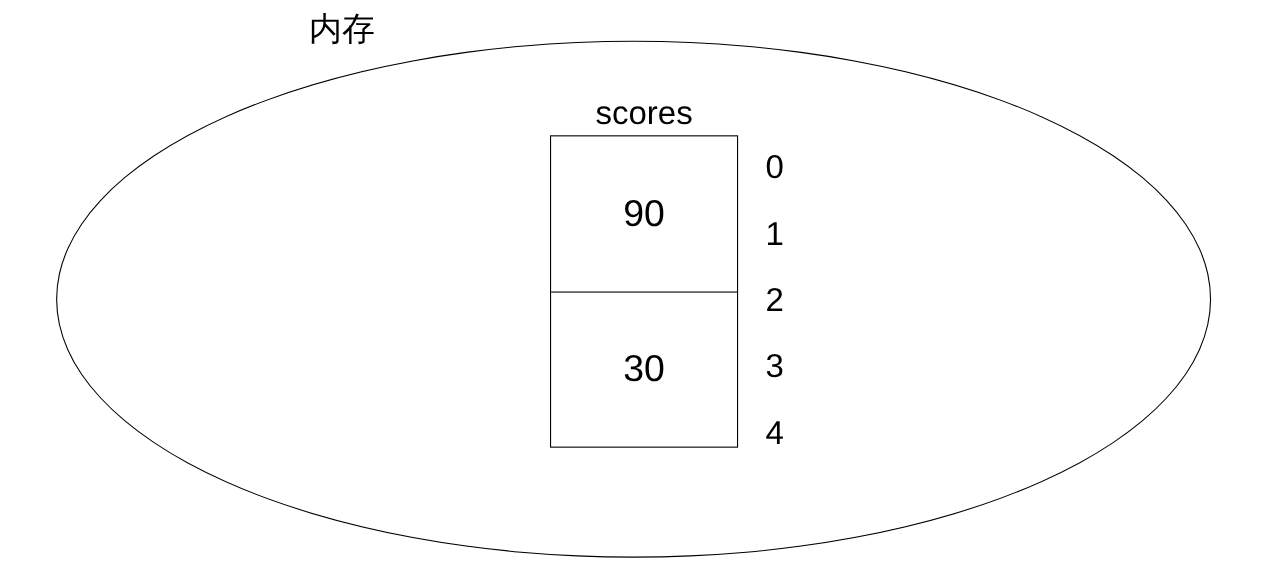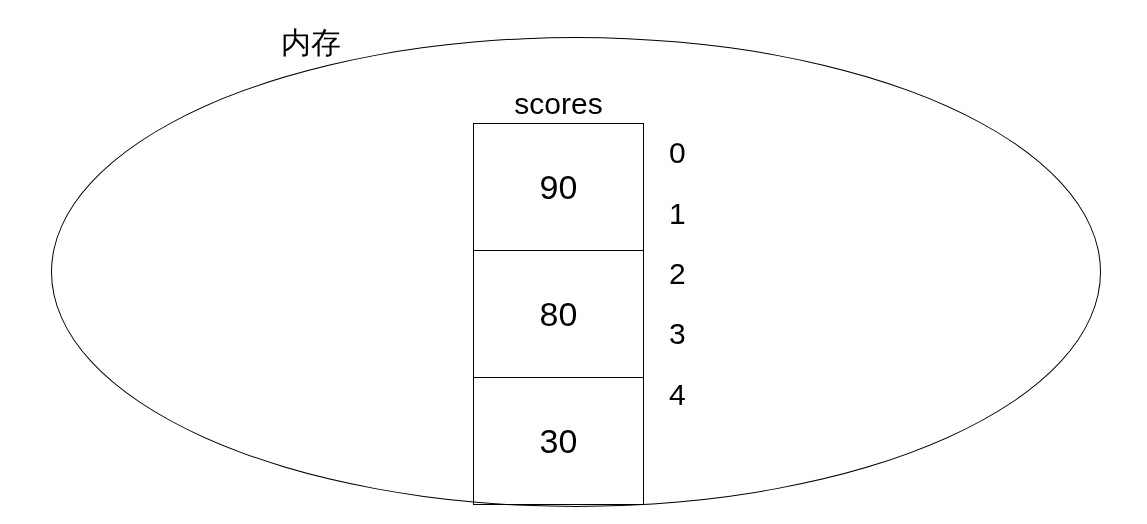--- a/index.html
+++ b/index.html
@@ -31,43 +31,42 @@
     border-radius: 50%;
     background: transparent;
   }
   .memory-label {
     position: absolute;
     left: 281px;
     top: 10px;
     font-size: 30px;
     line-height: 34px;
     white-space: nowrap;
-    margin-top: 16px;
   }
   .array-group {
     position: absolute;
-    left: 473px;
+    left: 500px;
     top: 84px;
   }
   .array-title {
     width: 171px;
     height: 39px;
     line-height: 39px;
     text-align: center;
     font-size: 30px;
   }
   .array-body {
     display: flex;
     flex-direction: row;
     align-items: stretch;
   }
   .array-cells {
     box-sizing: border-box;
     width: 171px;
-    height: 382px;
+    height: 284px;
     border: 1px solid #000000;
     display: flex;
     flex-direction: column;
   }
   .array-cell {
     flex: 1 1 0;
     display: flex;
     align-items: center;
     justify-content: center;
     font-size: 34px;
@@ -102,23 +101,20 @@
 
     <div class="array-title">scores</div>
 
     <div class="array-body">
 
       <div class="array-cells">
         <div class="array-cell">
           <span>90</span>
         </div>
         <div class="array-cell">
-          <span>80</span>
-        </div>
-        <div class="array-cell">
           <span>30</span>
         </div>
       </div>
 
       <div class="array-indices">
         <div class="array-index">0</div>
         <div class="array-index">1</div>
         <div class="array-index">2</div>
         <div class="array-index">3</div>
         <div class="array-index">4</div>

